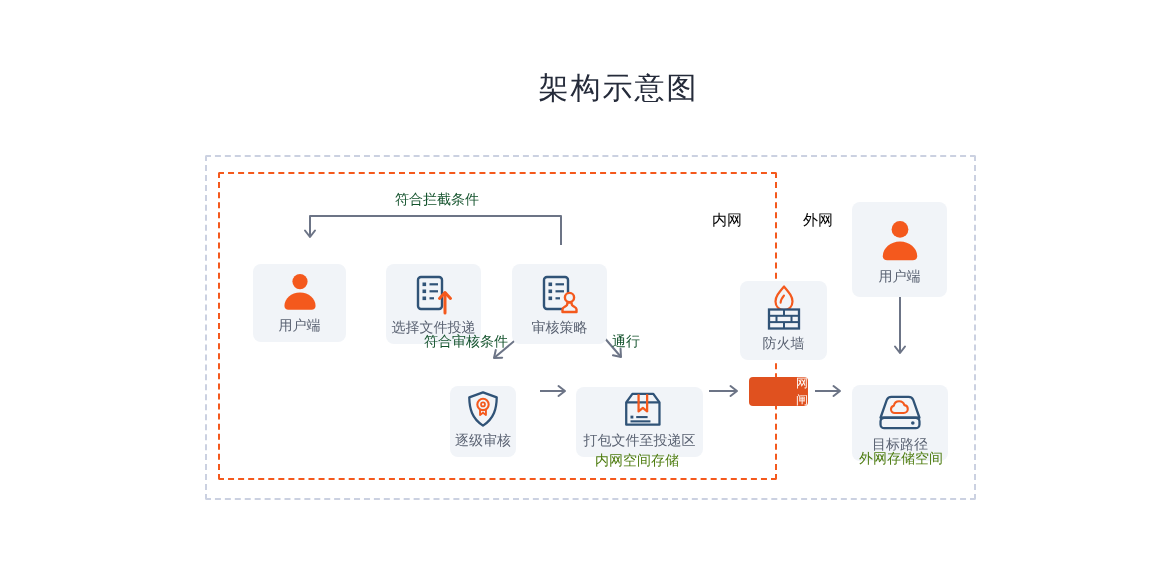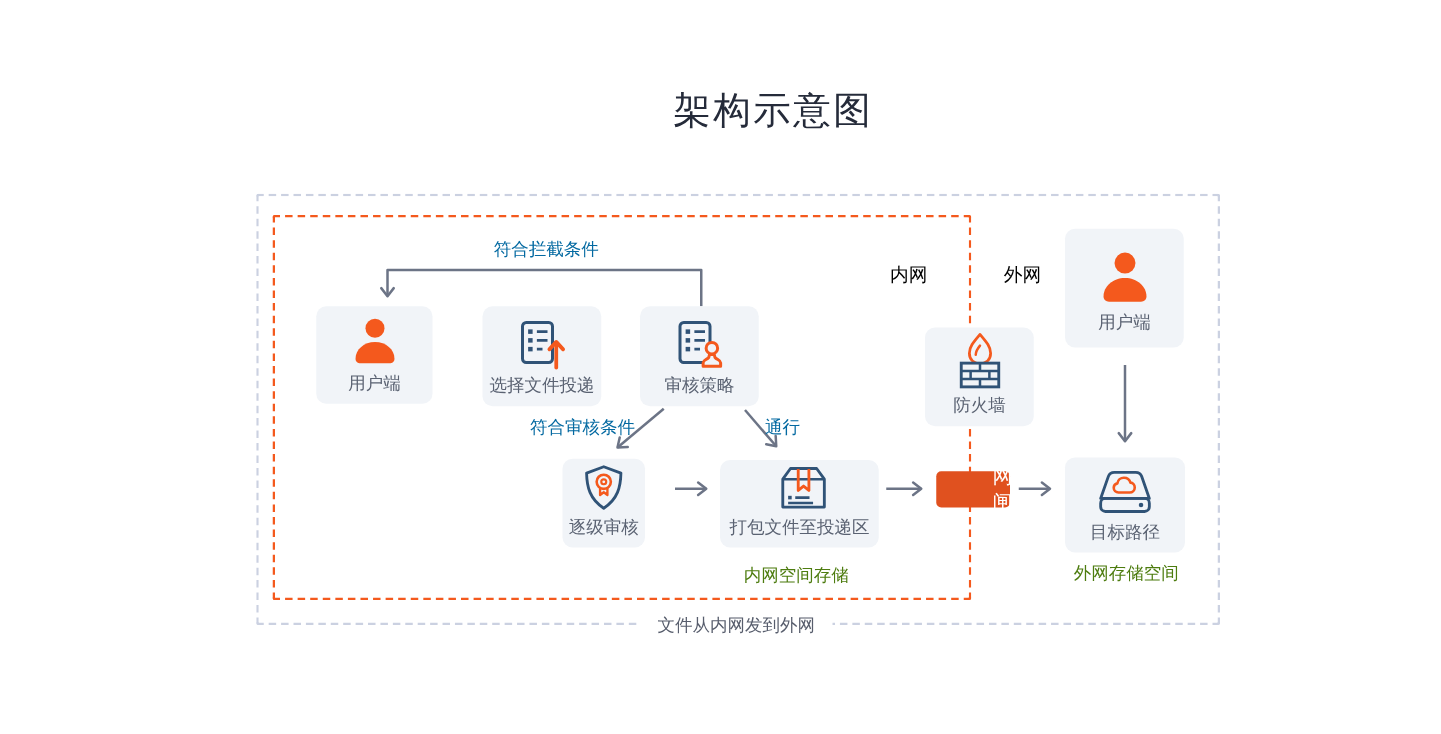--- a/index.html
+++ b/index.html
@@ -16,29 +16,29 @@
     border:2px dashed #CBD1E1;border-radius:2px;
   }
   .inner-box{
     position:absolute;left:218px;top:172px;width:559px;height:308px;box-sizing:border-box;
     border:2px dashed #F4591D;border-radius:2px;
   }
   svg.arrows{position:absolute;left:0;top:0;width:1153px;height:587px;pointer-events:none;}
   .node{
     position:absolute;background:#F1F4F8;border-radius:8px;box-sizing:border-box;
     display:flex;flex-direction:column;align-items:center;justify-content:flex-end;
-    gap:4px;padding-bottom:9px;
+    gap:4px;padding-bottom:9px;margin-top:19px;
   }
   .node .nl{font-size:14px;color:#5A6272;line-height:16px;white-space:nowrap;}
   .gate{
     position:absolute;left:749px;top:377px;width:59px;height:29px;background:#E0511F;
     border-radius:4px;display:flex;align-items:center;justify-content:center;
   }
-  .gate span{color:#ffffff;font-size:16px;letter-spacing:1px;margin-left:48px;}
-  .edge-label{position:absolute;transform:translate(-50%,-50%);font-size:14px;color:#0369a1;white-space:nowrap;text-align:center;}
+  .gate span{color:#ffffff;font-size:12px;letter-spacing:1px;margin-left:48px;}
+  .edge-label{position:absolute;transform:translate(-50%,-50%);font-size:14px;color:#14532d;white-space:nowrap;text-align:center;}
   .zone-label{position:absolute;transform:translate(-50%,-50%);font-size:15px;color:#000000;white-space:nowrap;font-weight:500;}
   .storage-caption{position:absolute;transform:translate(-50%,-50%);font-size:14px;color:#4d7c0f;white-space:nowrap;}
   .outer-caption{
     position:absolute;left:589px;top:501px;transform:translate(-50%,-50%);
     font-size:14px;color:#575D6C;background:#ffffff;padding:2px 14px;white-space:nowrap;
   }
 </style>
 </head>
 <body>
 
@@ -166,15 +166,14 @@
   <span class="edge-label" style="left:437px;top:200px;">符合拦截条件</span>
   <span class="edge-label" style="left:466px;top:342px;">符合审核条件</span>
   <span class="edge-label" style="left:626px;top:342px;">通行</span>
 
   <span class="zone-label" style="left:727px;top:220px;">内网</span>
   <span class="zone-label" style="left:818px;top:220px;">外网</span>
 
   <span class="storage-caption" style="left:637px;top:461px;">内网空间存储</span>
   <span class="storage-caption" style="left:901px;top:459px;">外网存储空间</span>
 
-  <span class="outer-caption">文件从内网发到外网</span>
 
 </div>
 
 </body></html>

